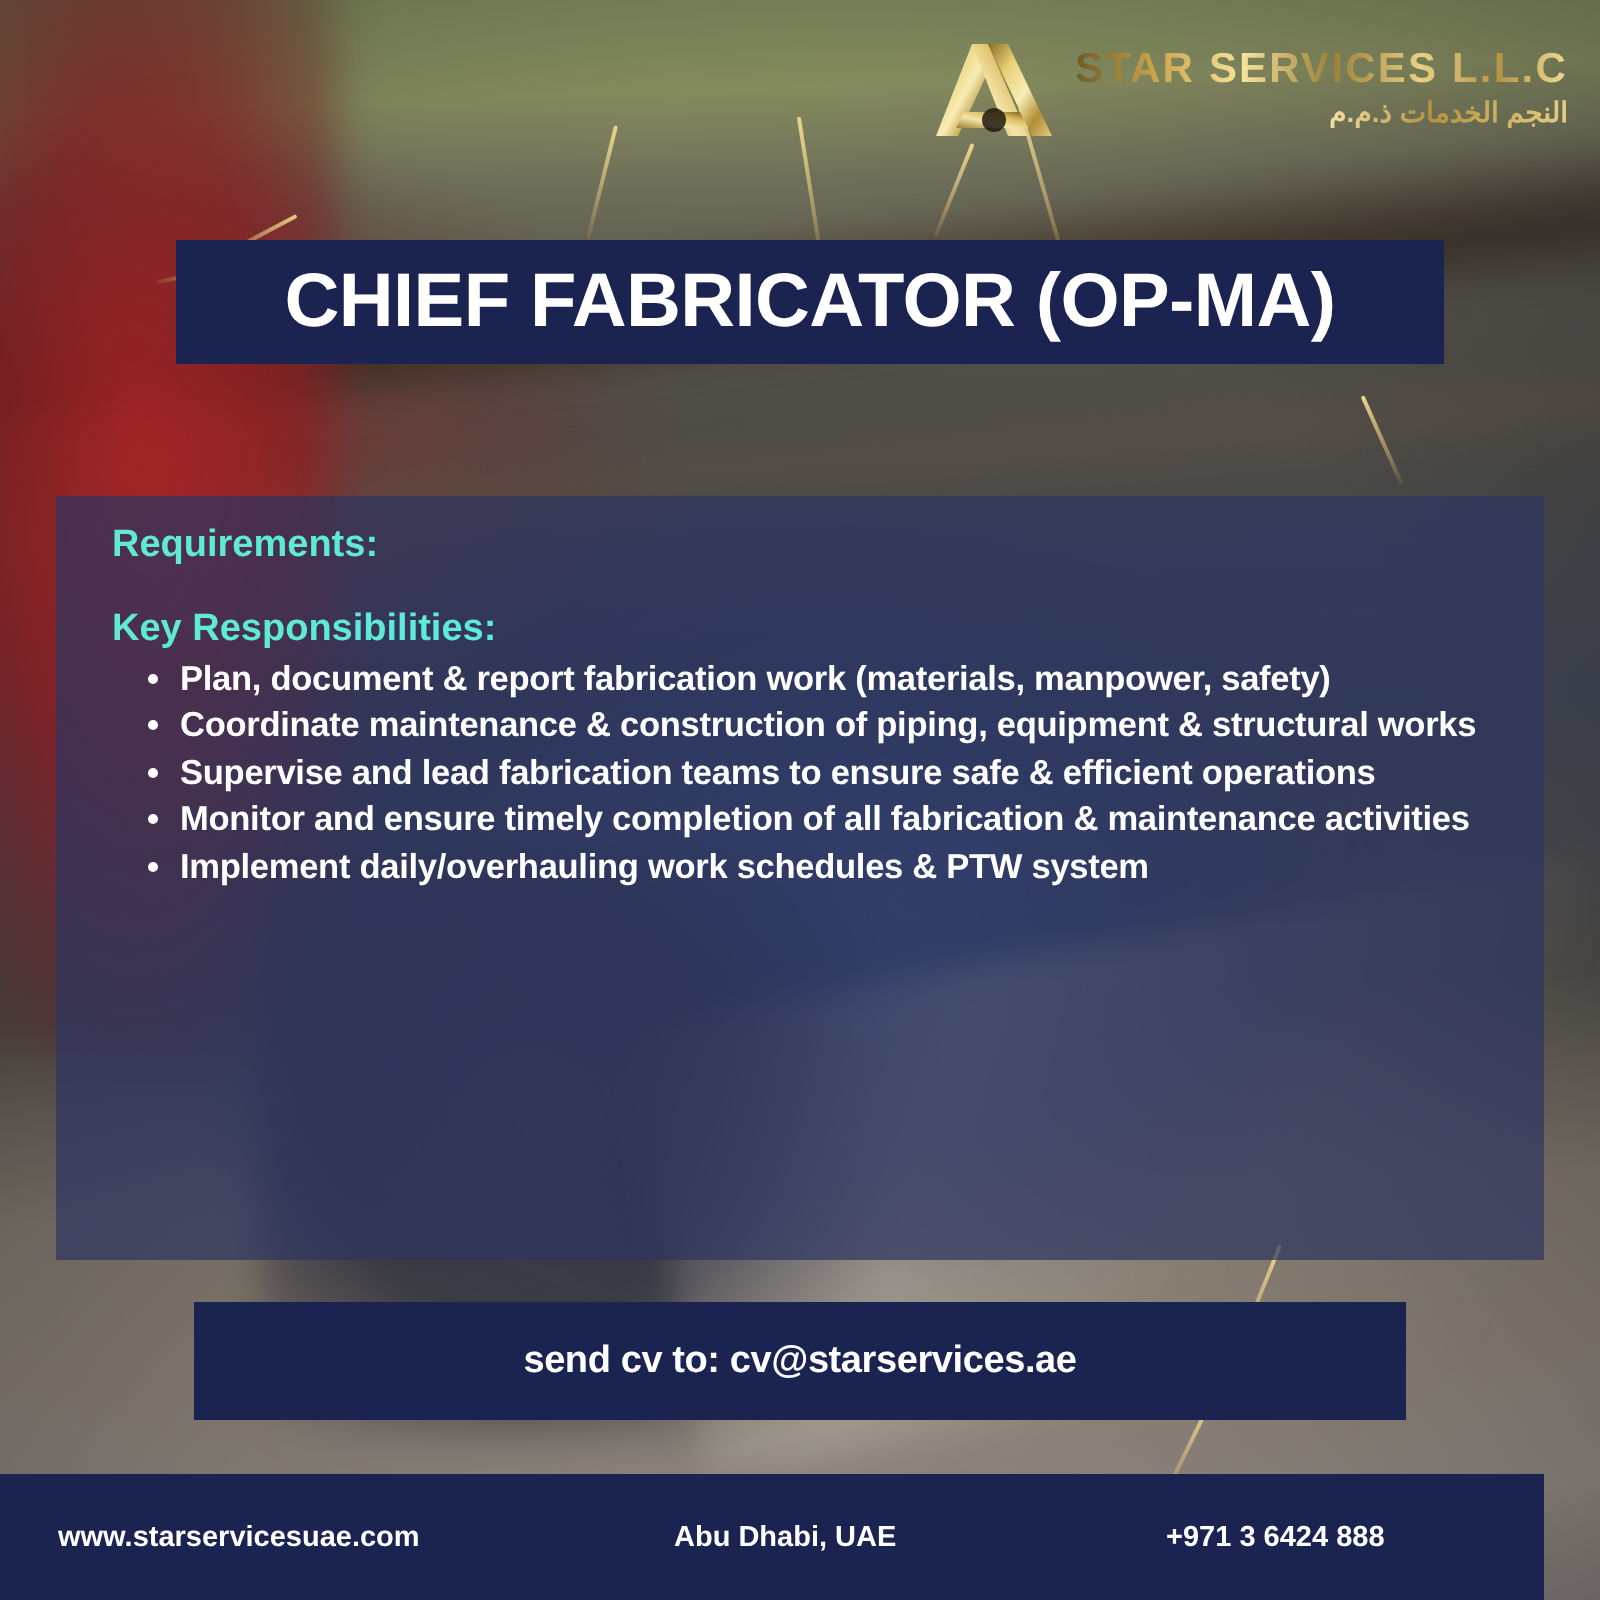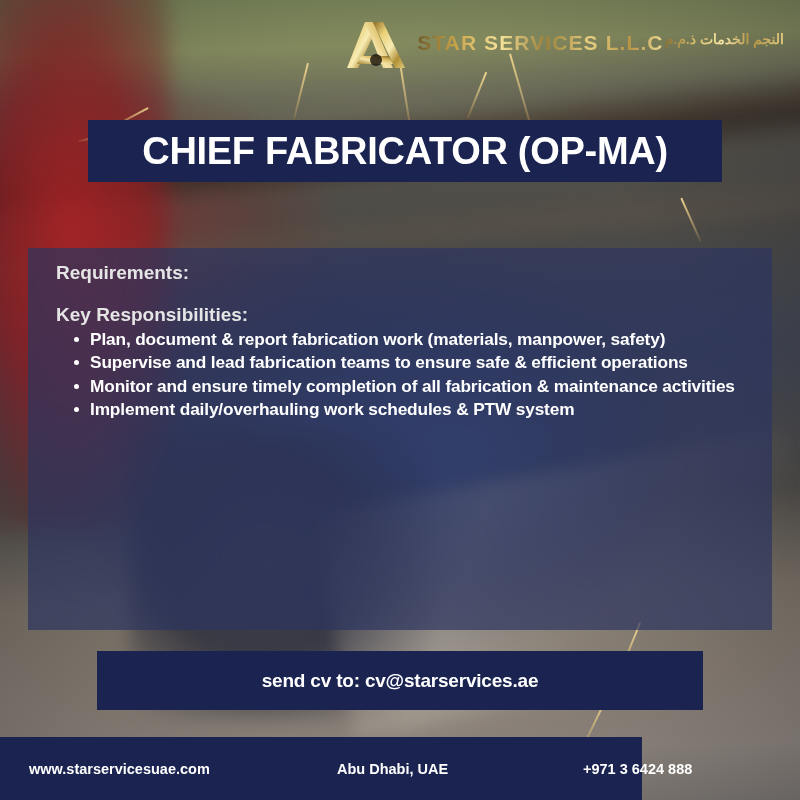--- a/index.html
+++ b/index.html
@@ -111,21 +111,21 @@
   
   .logo-wrap {
     position: absolute;
     right: 16px;
     top: 14px;
     display: flex;
     align-items: center;
     gap: 8px;
   }
   .logo-mark { width: 66px; height: 58px; display: block; }
-  .logo-text { display: flex; flex-direction: row; gap: 1px; }
+  .logo-text { display: flex; flex-direction: column; gap: 1px; }
   .logo-en {
     font-size: 21px;
     font-weight: 700;
     letter-spacing: 1.1px;
     background: linear-gradient(92deg,#6d5a28 0%,#caa44a 16%,#f6e39a 34%,#9a7f39 52%,#e8cf82 70%,#b79445 86%,#f0dd97 100%);
     -webkit-background-clip: text;
     background-clip: text;
     color: transparent;
     white-space: nowrap;
   }
@@ -171,21 +171,21 @@
     top: 248px;
     width: 744px;
     height: 382px;
     background: rgba(44,52,96,0.70);
     padding: 14px 18px 0 18px;
     box-sizing: border-box;
   }
   .section-heading {
     font-size: 19px;
     font-weight: 700;
-    color: #e5e5e5;
+    color: #5eead4;
     margin: 0 0 2px 10px;
   }
   .section-gap { height: 18px; }
   ul.bullets {
     list-style: none;
     margin: 0;
     padding: 0 0 0 26px;
   }
   ul.bullets li {
     position: relative;
@@ -225,21 +225,21 @@
     font-weight: 700;
     color: #ffffff;
     letter-spacing: -0.2px;
   }
 
   
   .footer {
     position: absolute;
     left: 0;
     top: 737px;
-    width: 642px;
+    width: 772px;
     height: 63px;
     background: #1b2451;
     display: flex;
     align-items: center;
   }
   .footer-item {
     font-size: 14.5px;
     font-weight: 700;
     color: #ffffff;
     white-space: nowrap;
@@ -307,20 +307,21 @@
 
   <div class="panel">
 
     <div class="section-heading">Requirements:</div>
 
     <div class="section-gap"></div>
 
     <div class="section-heading">Key Responsibilities:</div>
     <ul class="bullets">
       <li>Plan, document &amp; report fabrication work (materials, manpower, safety)</li>
+      <li>Coordinate maintenance &amp; construction of piping, equipment &amp; structural works</li>
       <li>Supervise and lead fabrication teams to ensure safe &amp; efficient operations</li>
       <li>Monitor and ensure timely completion of all fabrication &amp; maintenance activities</li>
       <li>Implement daily/overhauling work schedules &amp; PTW system</li>
     </ul>
   </div>
 
   <div class="cta-banner">
     <span>send cv to: cv@starservices.ae</span>
   </div>
 

